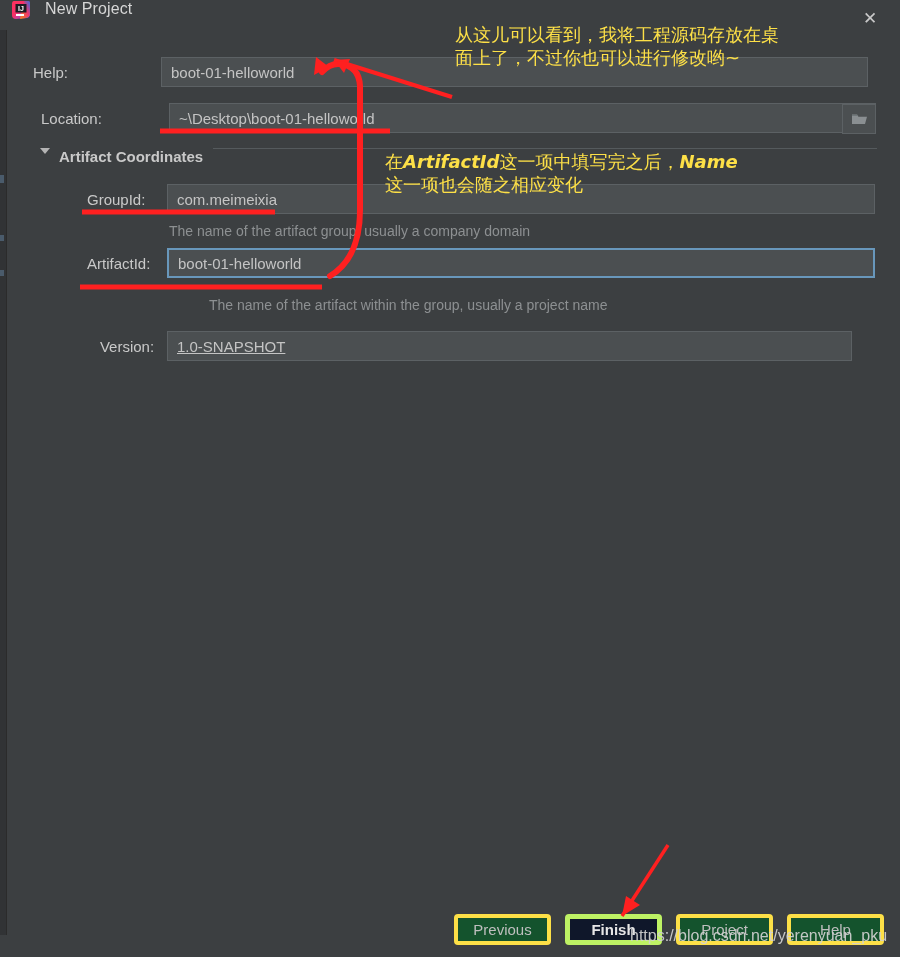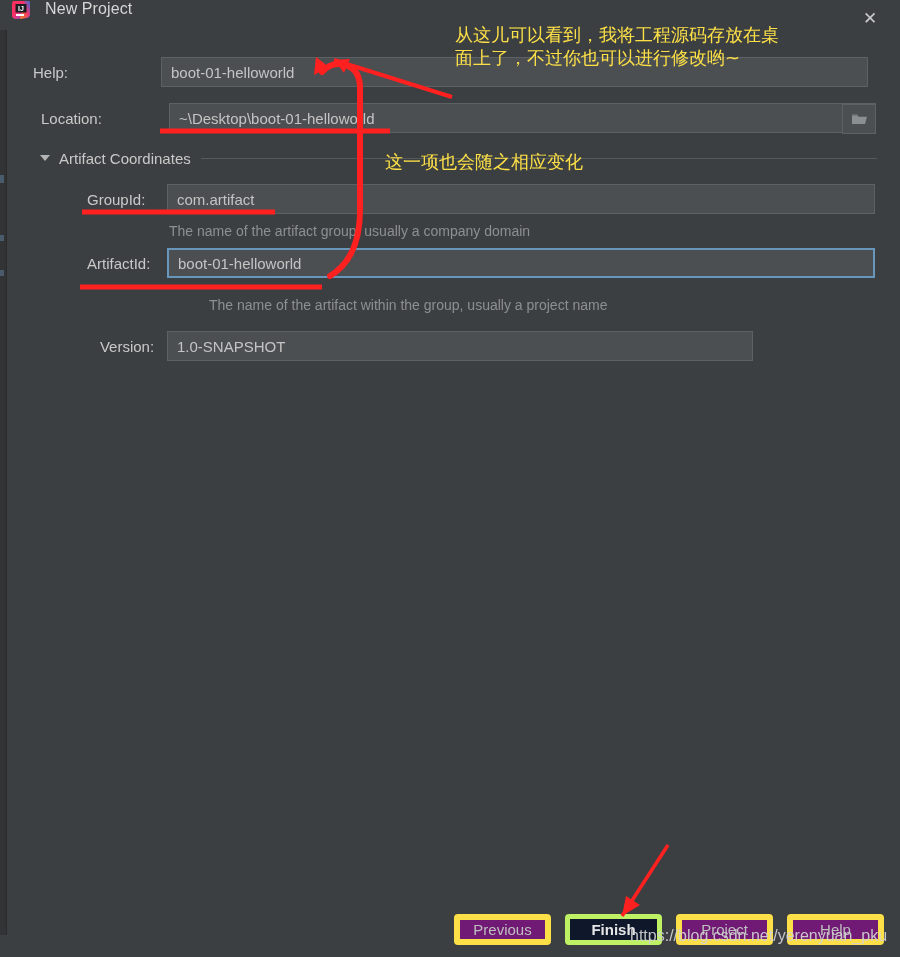--- a/index.html
+++ b/index.html
@@ -121,21 +121,22 @@
     display: flex; align-items: center; justify-content: center;
     cursor: pointer;
   }
 
   
   .section {
     position: absolute;
     left: 33px; top: 148px;
     width: 837px; height: 20px;
     display: flex;
-    align-items: center;
+    align-items: flex-start;
+    font-weight: bold;
   }
   .triangle {
     width: 0; height: 0;
     border-left: 5px solid transparent;
     border-right: 5px solid transparent;
     border-top: 6px solid #b4b4b4;
     margin-right: 9px;
     cursor: pointer;
   }
   .section-title {
@@ -157,22 +158,22 @@
     width: 893px;
     display: flex;
     justify-content: flex-end;
     align-items: center;
     gap: 14px;
     padding-right: 16px;
   }
   .btn {
     min-width: 97px;
     height: 31px;
-    background: #701a75;
-    border: 6px solid #fde047;
+    background: #14532d;
+    border: 4px solid #fde047;
     border-radius: 4px;
     color: #bfbfbf;
     font-size: 15px;
     display: flex; align-items: center; justify-content: center;
     cursor: pointer;
   }
   .btn.primary {
     background: #0f172a;
     border: 5px solid #bef264;
     color: #e6e6e6;
@@ -271,33 +272,33 @@
     </div>
 
     <div class="section">
       <div class="triangle"></div>
       <div class="section-title">Artifact Coordinates</div>
       <div class="section-rule"></div>
     </div>
 
     <div class="row" style="left:80px; top:184px;">
       <div class="lbl" style="width:80px;">GroupId:</div>
-      <div class="field" style="width:708px;">com.artifact</div>
+      <div class="field" style="width:708px;">com.meimeixia</div>
     </div>
     <div class="hint" style="left:162px; top:223px;">The name of the artifact group, usually a company domain</div>
 
     <div class="row" style="left:80px; top:248px;">
       <div class="lbl" style="width:80px;">ArtifactId:</div>
       <div class="field focused" style="width:708px;">boot-01-helloworld</div>
     </div>
     <div class="hint" style="left:162px; top:297px;margin-left:40px;">The name of the artifact within the group, usually a project name</div>
 
     <div class="row" style="left:80px; top:331px;">
       <div class="lbl" style="width:80px;text-align:center;">Version:</div>
-      <div class="field" style="width:586px;">1.0-SNAPSHOT</div>
+      <div class="field" style="width:685px;text-decoration:underline;">1.0-SNAPSHOT</div>
     </div>
 
     <div class="btnbar">
       <div class="btn">Previous</div>
       <div class="btn primary">Finish</div>
       <div class="btn">Project</div>
       <div class="btn">Help</div>
     </div>
 
   </div>
@@ -321,19 +322,22 @@
     <path d="M622 916 L626 896 L640 905 Z" fill="#ff2020"></path>
   </svg>
 
   <div class="overlay">
     <div class="ann-text ann-top">
       <div>从这儿可以看到，我将工程源码存放在桌</div>
       <div>面上了，不过你也可以进行修改哟~</div>
     </div>
 
     <div class="ann-text ann-mid">
+      <div>
+        <span>在</span><span class="em">ArtifactId</span><span>这一项中填写完之后，</span><span class="em">Name</span>
+      </div>
       <div>这一项也会随之相应变化</div>
     </div>
 
     <div class="watermark">https://blog.csdn.net/yerenyuan_pku</div>
   </div>
 
 </div>
 
 </body></html>

